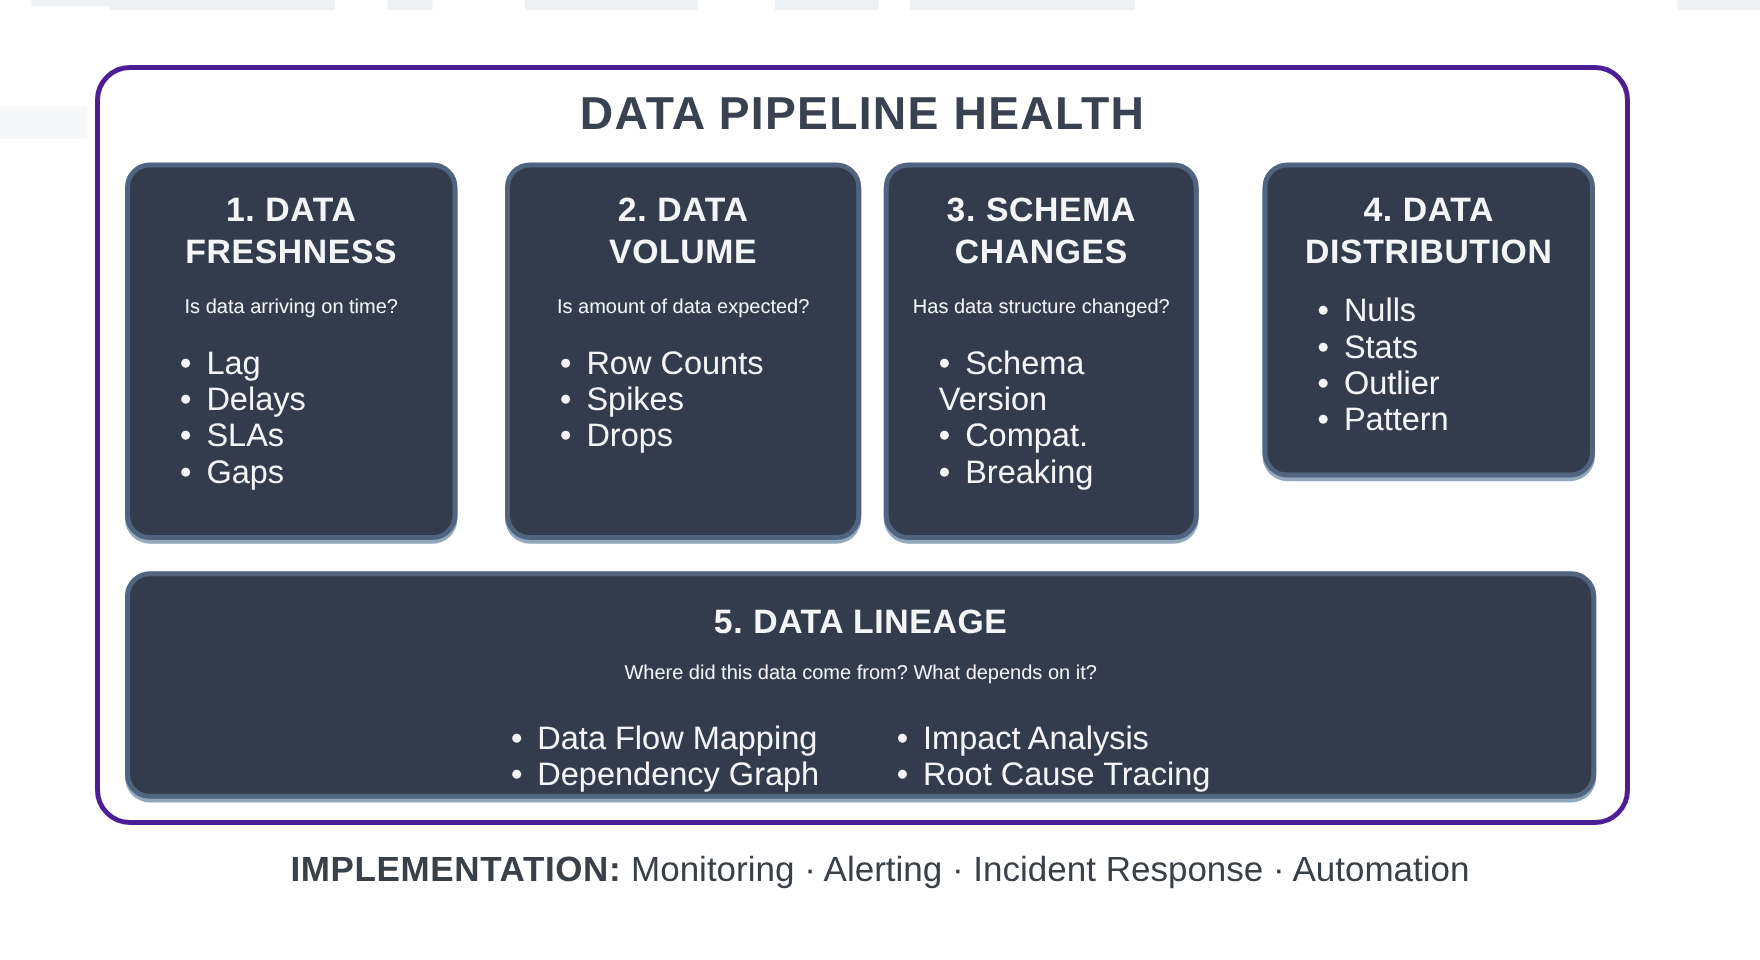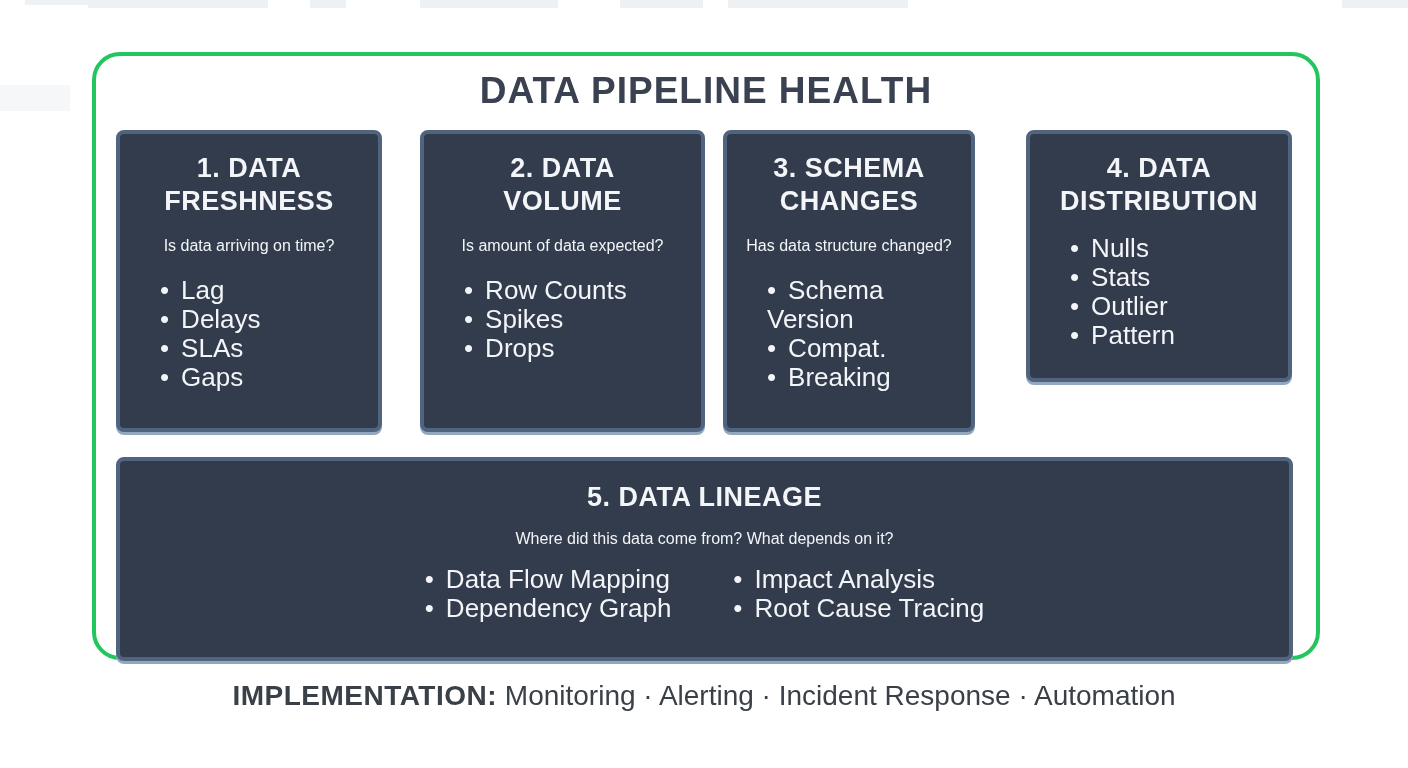--- a/index.html
+++ b/index.html
@@ -15,40 +15,40 @@
   .art.a1{left:25px;top:0;width:75px;height:5px;}
   .art.a2{left:88px;top:0;width:180px;height:8px;}
   .art.a3{left:310px;top:0;width:36px;height:8px;}
   .art.a4{left:420px;top:0;width:138px;height:8px;}
   .art.a5{left:620px;top:0;width:83px;height:8px;}
   .art.a6{left:728px;top:0;width:180px;height:8px;}
   .art.a7{left:1342px;top:0;width:66px;height:8px;}
   .art.a8{left:0;top:85px;width:70px;height:26px;background:#f5f7f8;}
 
   .panel{
-    position:absolute;left:92px;top:52px;
+    position:absolute;left:76px;top:52px;
     width:1228px;height:608px;
     box-sizing:border-box;
     background:#ffffff;
-    border:4px solid #22c55e;
+    border:4px solid #4c1d95;
     border-radius:28px;
   }
   .page-title{
     position:absolute;left:0;right:0;top:14px;
     margin:0;text-align:center;
     font-size:37px;font-weight:bold;
     letter-spacing:1px;
     color:#3a4252;
   }
   .card{
     position:absolute;
     box-sizing:border-box;
     background:#323c4c;
     border:4px solid #50647f;
-    border-radius:8px;
+    border-radius:20px;
     box-shadow:0 3px 0 #93a7bd;
     color:#f3f5f8;
     text-align:center;
   }
   .card.c0{left:20px;top:74px;width:266px;height:302px;}
   .card.c1{left:324px;top:74px;width:285px;height:302px;}
   .card.c2{left:627px;top:74px;width:252px;height:302px;}
   .card.c3{left:930px;top:74px;width:266px;height:252px;}
   .card-title{
     margin:18px 0 0 0;
@@ -65,26 +65,26 @@
     list-style:none;
     margin:16px 0 0 0;
     padding:0 0 0 40px;
     text-align:left;
     font-size:26px;line-height:29px;
   }
   .bullets li::before{
     content:"\2022";
     margin-right:12px;
   }
-  .card.lineage{left:20px;top:401px;width:1177px;height:204px;}
+  .card.lineage{left:20px;top:401px;width:1177px;height:182px;}
   .card.lineage .card-title{margin-top:20px;}
   .card.lineage .card-q{max-width:none;margin-top:10px;}
   .lineage-cols{
     display:flex;justify-content:center;gap:62px;
-    margin-top:12px;
+    margin-top:23px;
   }
   .lineage-cols .bullets{margin-top:0;padding-left:0;}
   .impl{
     position:absolute;left:0;right:0;top:680px;
     margin:0;text-align:center;
     font-size:28px;color:#3a4048;
   }
   .impl .impl-label{font-weight:bold;letter-spacing:0.5px;}
 </style>
 </head>

